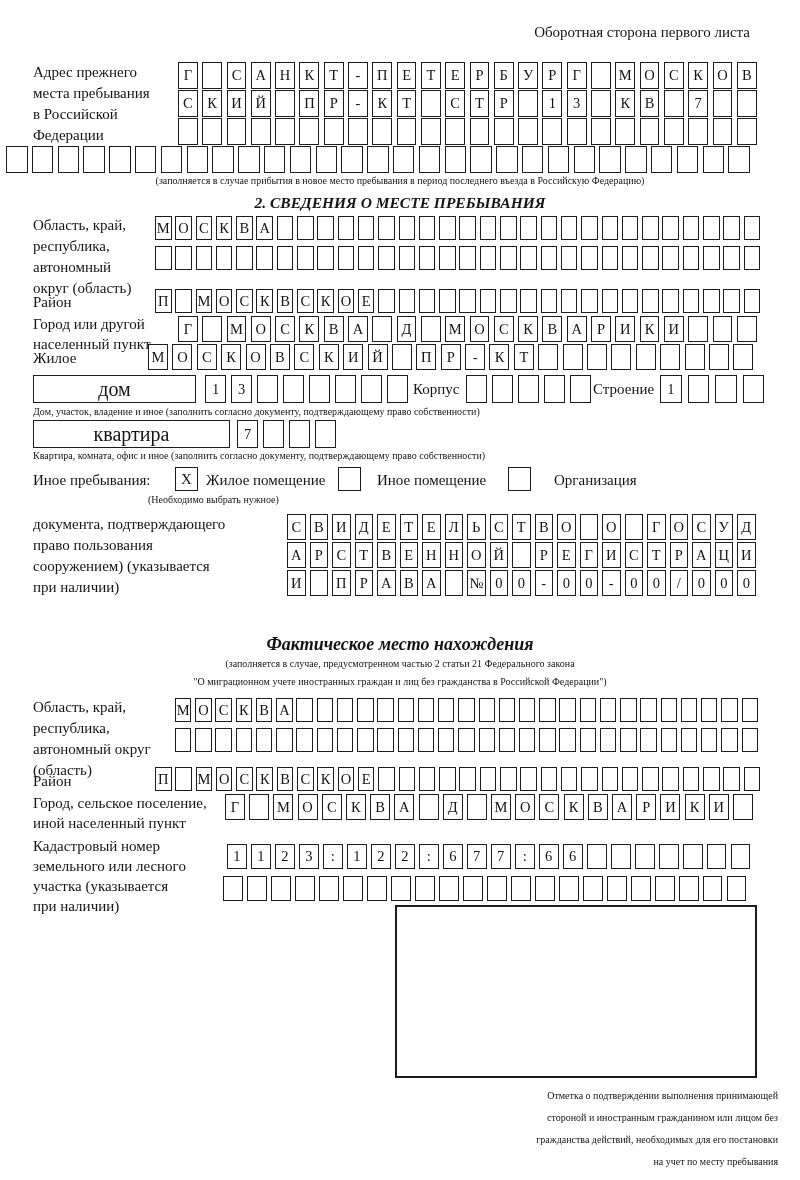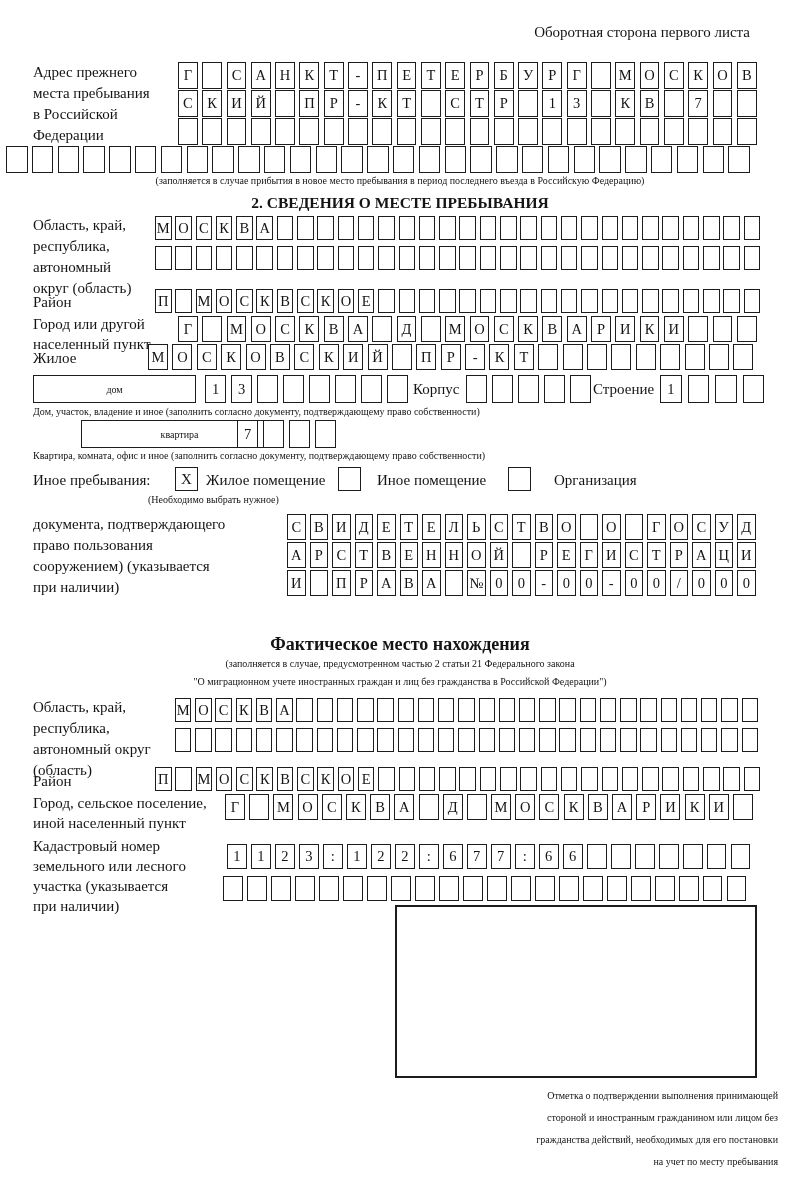--- a/index.html
+++ b/index.html
@@ -25,24 +25,24 @@
   .rH   {--w:21px;--h:28px;--g:5px;}       
   .rH2  {--w:21.5px;--h:28px;--g:6px;}     
   .rDoc {--w:18.5px;--h:26px;--g:4px;}     
   .rR29 {--w:16.4px;--h:24px;--g:3.85px;}  
   .rC22 {--w:20px;--h:26px;--g:4.2px;}     
   .rK22 {--w:19.8px;--h:25px;--g:4.2px;}   
   .lab{font-size:15px;line-height:21px;}
   .lab20{font-size:15px;line-height:20px;}
   .cap{font-size:10px;}
   .center{left:0;width:800px;text-align:center;}
-  .bold{font-weight:bold;}
+  .bold{font-weight:bold;font-style:italic;}
   .fieldbox{
     box-sizing:border-box;border:1.8px solid #1c1c1c;height:28px;
-    display:flex;align-items:center;justify-content:center;font-size:10px;
+    display:flex;align-items:center;justify-content:center;font-size:20px;
   }
   .ck{
     box-sizing:border-box;width:23px;height:24px;border:1.8px solid #1c1c1c;
     display:flex;align-items:center;justify-content:center;font-size:15px;
   }
   .stampbox{box-sizing:border-box;border:2px solid #1c1c1c;background:#fff;}
 </style>
 </head>
 <body>
 
@@ -353,21 +353,21 @@
   </div>
 <div class="abs lab" style="left:593px;top:379px;">Строение</div>
 <div class="abs row rH2" style="left:660px;top:375px;">
     <span class="cell">1</span>
     <span class="cell"></span>
     <span class="cell"></span>
     <span class="cell"></span>
   </div>
 <div class="abs cap" style="left:33px;top:406px;">Дом, участок, владение и иное (заполнить согласно документу, подтверждающему право собственности)</div>
 
-<div class="abs fieldbox" style="left:33px;top:420px;width:197px;margin-left:48px;">квартира</div>
+<div class="abs fieldbox" style="left:33px;top:420px;width:197px;">квартира</div>
 <div class="abs row rH" style="left:237px;top:420px;">
     <span class="cell">7</span>
     <span class="cell"></span>
     <span class="cell"></span>
     <span class="cell"></span>
   </div>
 <div class="abs cap" style="left:33px;top:450px;">Квартира, комната, офис и иное (заполнить согласно документу, подтверждающему право собственности)</div>
 
 <div class="abs lab" style="left:33px;top:470px;">Иное пребывания:</div>
 <div class="abs ck" style="left:175px;top:467px;">X</div>

